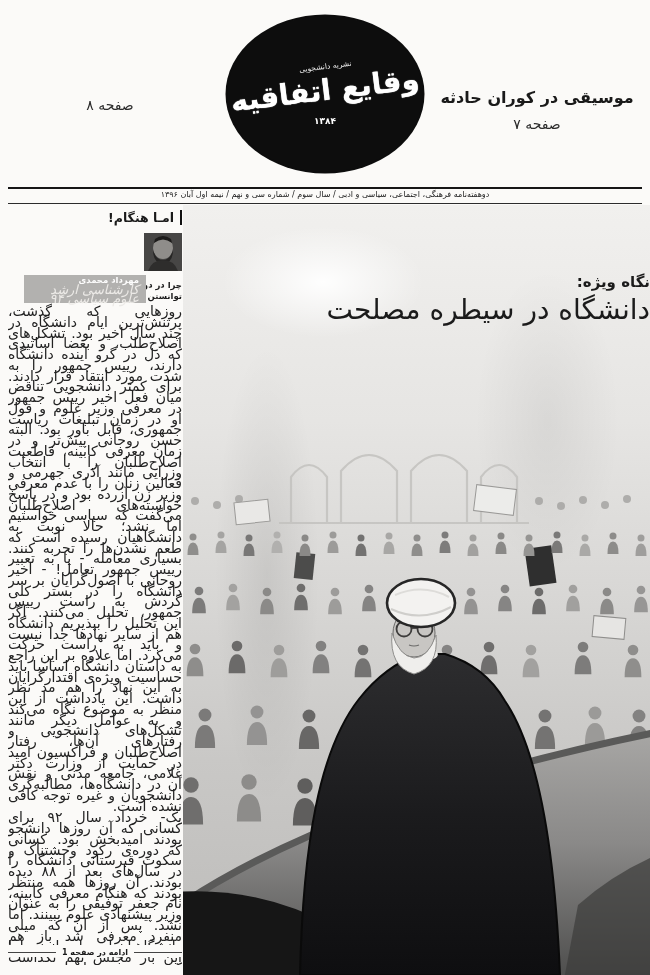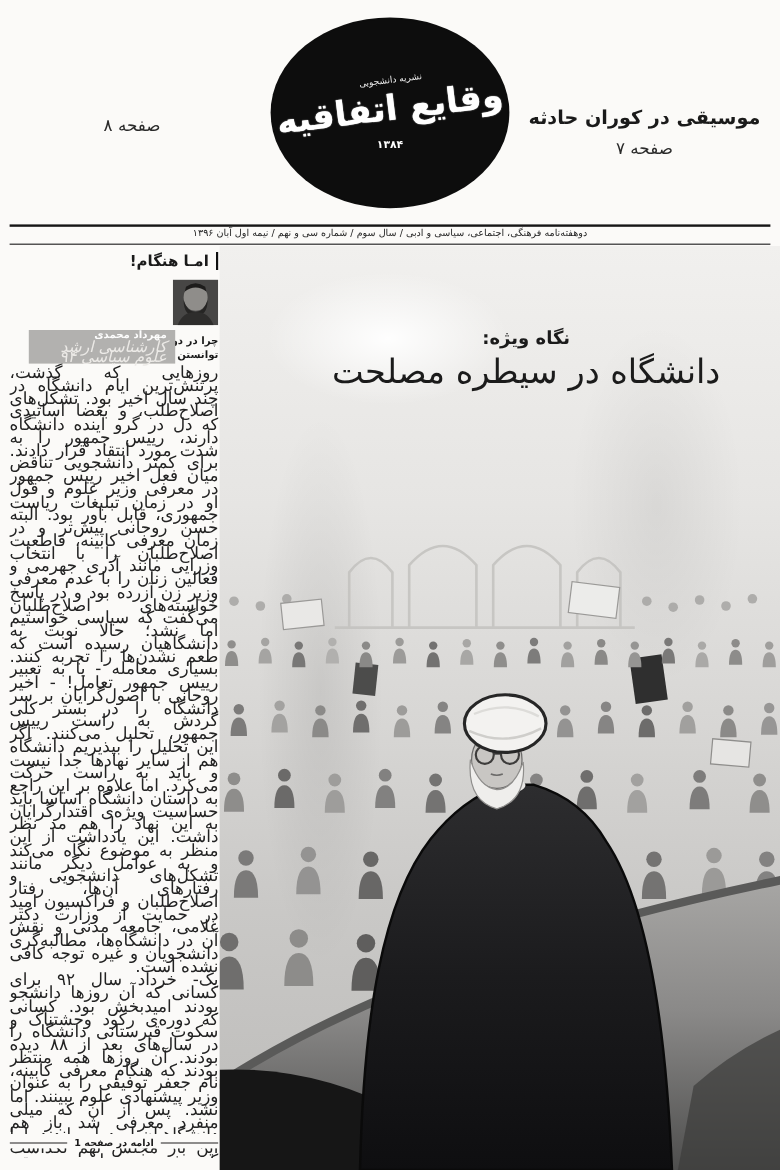--- a/index.html
+++ b/index.html
@@ -75,21 +75,21 @@
   .art{
     left:183px;top:205px;width:467px;height:770px;overflow:hidden;
     background:
       radial-gradient(closest-side at 30% 10%, rgba(255,255,255,.95), rgba(255,255,255,0) 72%),
       radial-gradient(closest-side at 78% 28%, rgba(0,0,0,.06), transparent 70%),
       radial-gradient(closest-side at 18% 48%, rgba(0,0,0,.08), transparent 62%),
       linear-gradient(180deg,#f1f0ee 0%,#e6e5e3 28%,#d7d6d4 52%,#c9c8c6 72%,#bcbbb9 100%);
   }
   .art svg{position:absolute;inset:0;}
   .feature-txt{
-    position:absolute;left:0;right:0;top:68px;text-align:center;z-index:4;
+    position:absolute;left:0;right:0;top:68px;text-align:right;z-index:4;
     color:#1b1b1b;
     padding-left:44px;
   }
   .feature-kicker{font-size:15px;font-weight:bold;}
   .feature-title{font-size:28px;font-weight:normal;margin-top:2px;letter-spacing:-.5px;}
   .feature-sub{font-size:14.5px;font-weight:bold;margin-top:22px;}
 </style>
 </head>
 <body>
 

